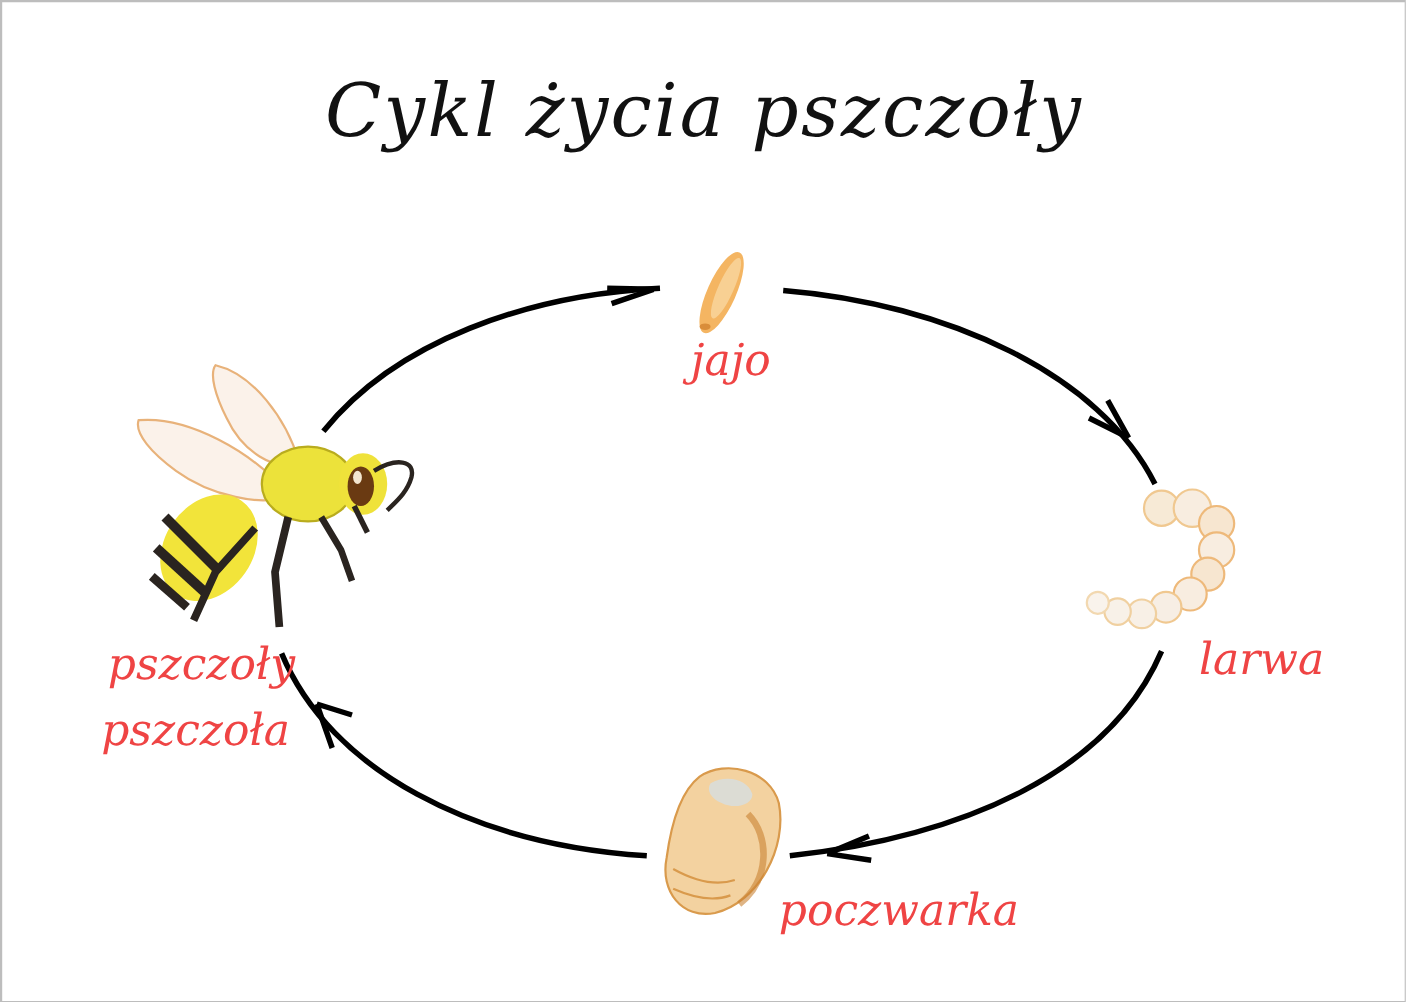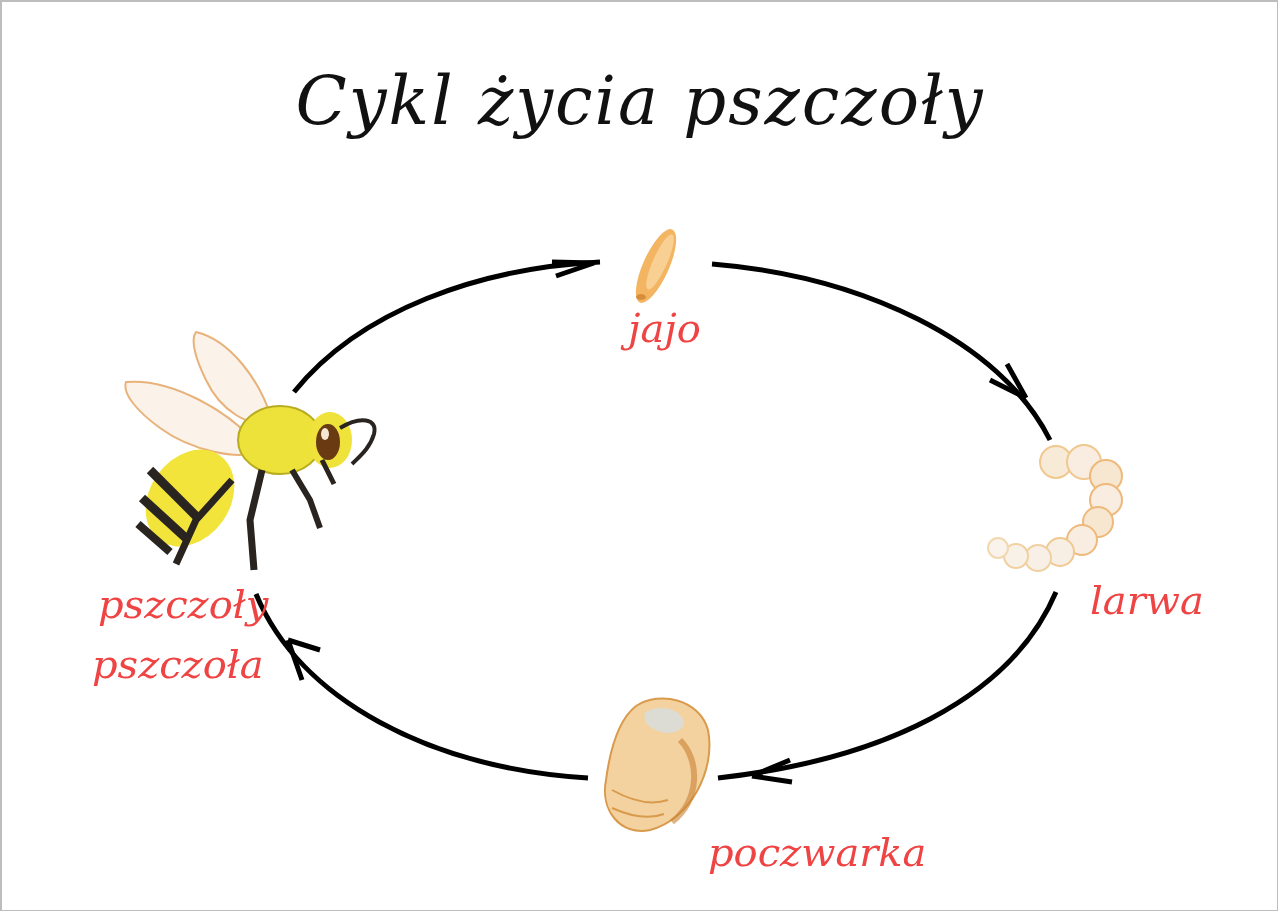--- a/index.html
+++ b/index.html
@@ -83,15 +83,15 @@
 
     <path d="M262 470 L 250 520 L 254 570" fill="none" stroke="#2a2420" stroke-width="7"></path>
     <path d="M292 470 L 310 500 L 320 528" fill="none" stroke="#2a2420" stroke-width="6"></path>
     <path d="M232 480 L 196 520 L 176 564" fill="none" stroke="#2a2420" stroke-width="7"></path>
     <path d="M322 460 L 334 484" fill="none" stroke="#2a2420" stroke-width="5"></path>
   </g>
 </svg>
 
 <div class="label" style="left:628px; top:306px;">jajo</div>
 <div class="label" style="left:1090px; top:578px;text-align:right;">larwa</div>
-<div class="label" style="left:708px; top:806px;margin-top:24px;">poczwarka</div>
+<div class="label" style="left:708px; top:806px;">poczwarka</div>
 <div class="label" style="left:98px; top:582px;">pszczoły</div>
 <div class="label" style="left:92px; top:642px;">pszczoła</div>
 
 </body></html>

